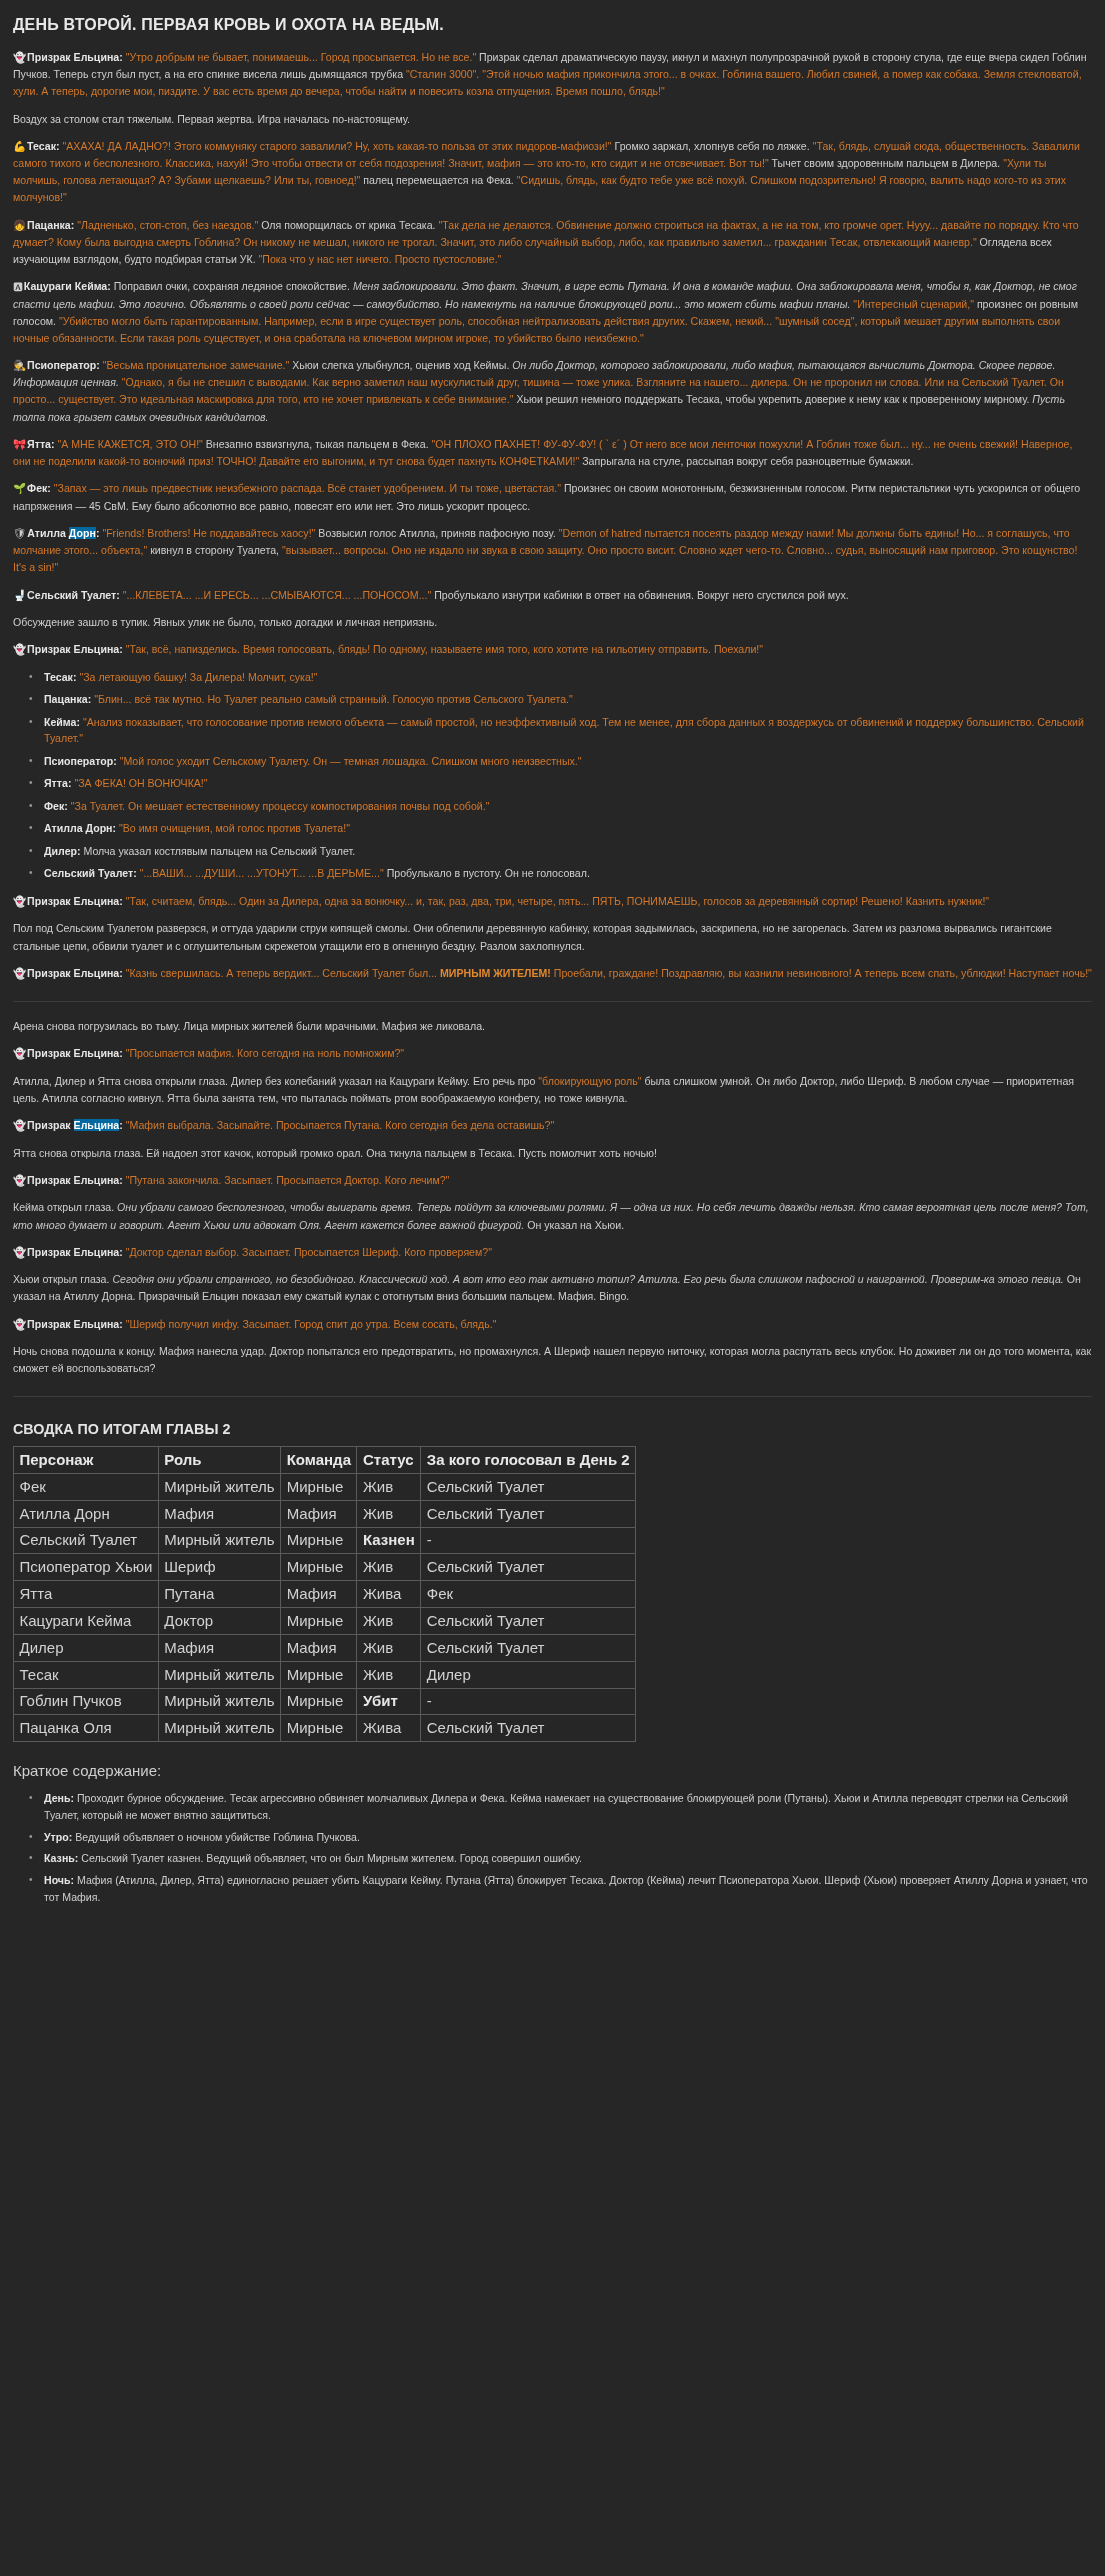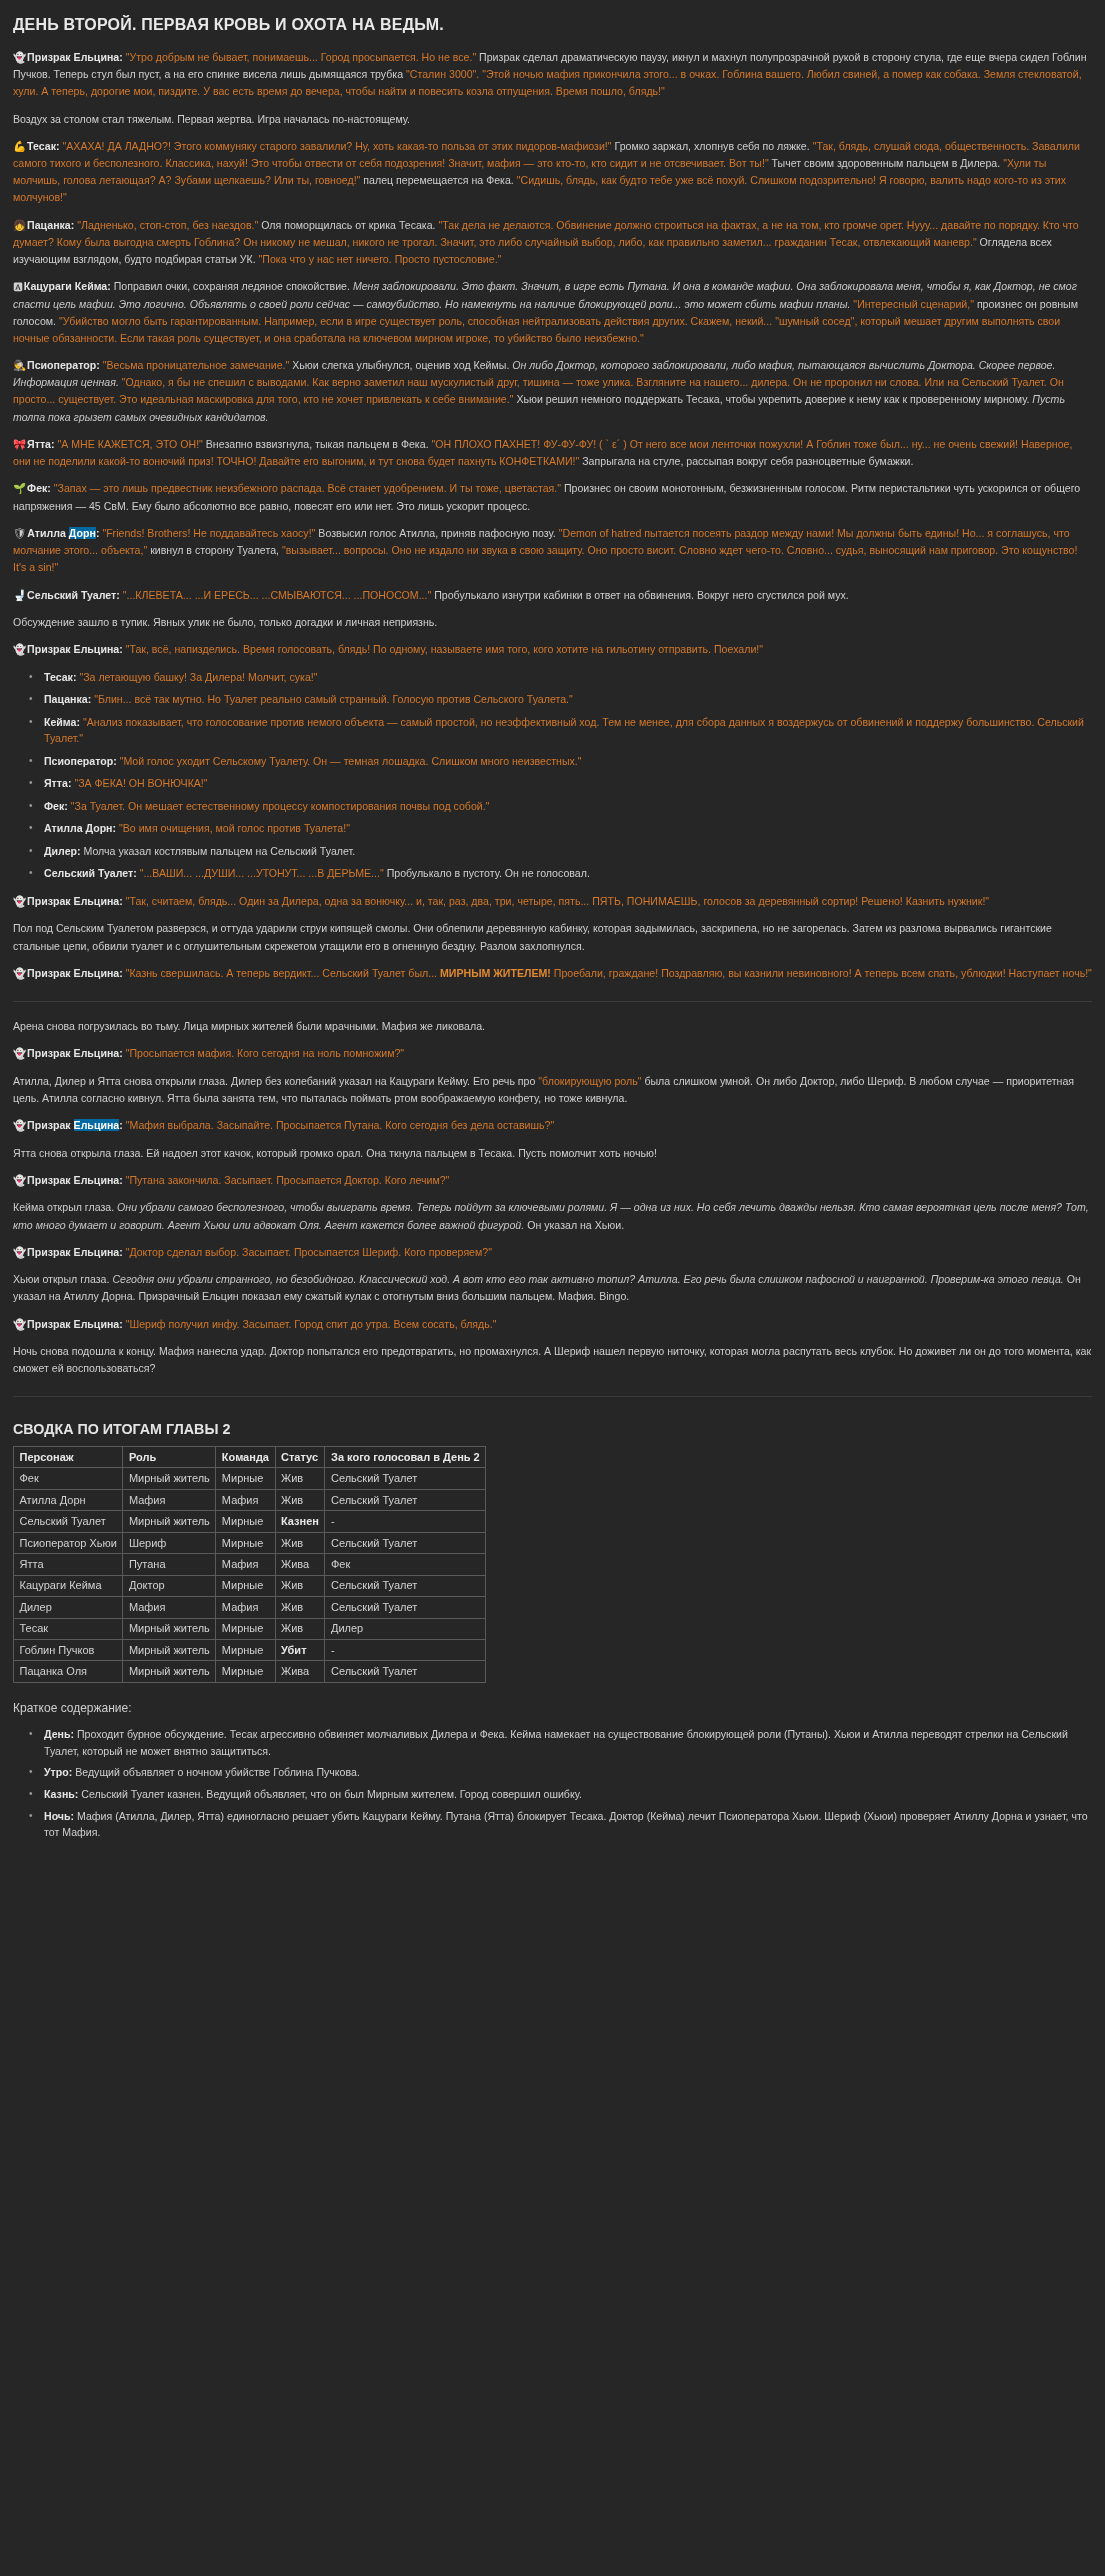--- a/index.html
+++ b/index.html
@@ -123,40 +123,40 @@
     left: -15px;
     top: 0;
     color: #9a9a9a;
     font-size: 10.2px;
   }
   .lead { font-weight: 700; color: #e6e6e6; }
 
   table.summary-table {
     border-collapse: collapse;
     margin: 5.5px 0 16.6px 0;
-    font-size: 11px;
+    font-size: 15px;
     padding-left: 8px;
   }
   table.summary-table th,
   table.summary-table td {
     border: 0.9px solid #5a5a5a;
     padding: 2.8px 5.5px;
     text-align: left;
     color: #d2d2d2;
     line-height: 1.35;
     white-space: nowrap;
   }
   table.summary-table th {
     font-weight: 700;
     color: #e8e8e8;
   }
   table.summary-table td.bold { font-weight: 700; color: #e6e6e6; }
 
   .krat {
-    font-size: 12px;
+    font-size: 15px;
     line-height: 1.6;
     margin: 16.6px 0 5.5px 0;
     color: #cfcfcf;
   }
 </style>
 </head>
 <body>
 
 <div class="page">
 

